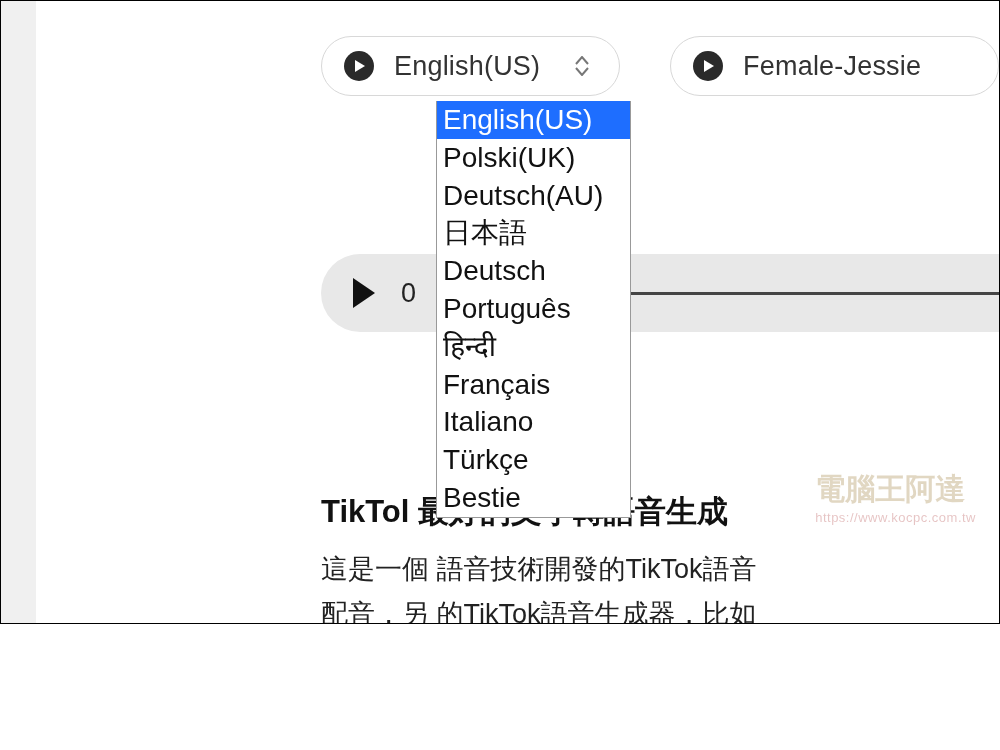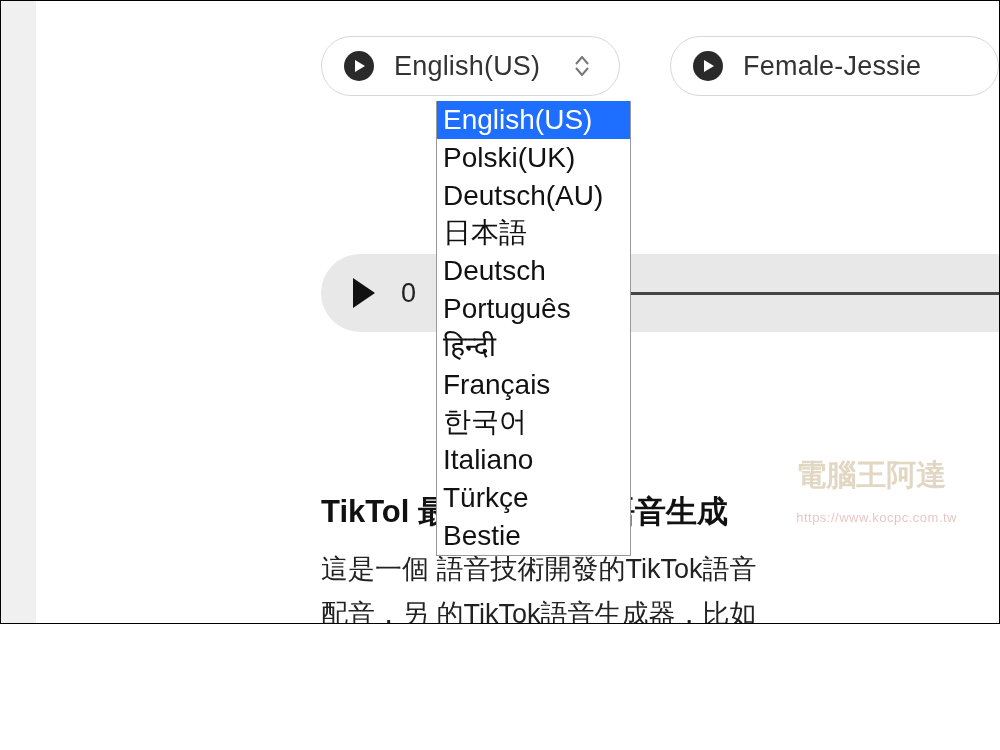--- a/index.html
+++ b/index.html
@@ -156,37 +156,36 @@
   .article p {
     font-size: 27px;
     line-height: 1.65;
     color: #222;
     white-space: nowrap;
   }
 
   
   .watermark {
     position: absolute;
-    right: 42px;
+    right: 23px;
     bottom: 98px;
     opacity: 0.3;
     font-size: 30px;
     color: #9e7c3a;
     font-weight: 700;
     text-shadow: 1px 1px 0 #fff;
     z-index: 60;
     pointer-events: none;
   }
   .watermark .sub {
     display: block;
     font-size: 13px;
     font-weight: 400;
     color: #b04040;
     letter-spacing: 0.5px;
-    margin-top: 14px;
   }
 </style>
 </head>
 <body>
 
 <div class="outer">
   <div class="left-gutter"></div>
 
   <div class="content">
 
@@ -220,21 +219,20 @@
 
     <div class="dropdown" id="lang-dropdown">
         <div class="opt selected">English(US)</div>
         <div class="opt">Polski(UK)</div>
         <div class="opt">Deutsch(AU)</div>
         <div class="opt">日本語</div>
         <div class="opt">Deutsch</div>
         <div class="opt">Português</div>
         <div class="opt">हिन्दी</div>
         <div class="opt">Français</div>
-        <div class="opt">한국어</div>
         <div class="opt">Italiano</div>
         <div class="opt">Türkçe</div>
         <div class="opt">Bestie</div>
       </div>
 
     <div class="audio-bar">
       <div class="tri"></div>
       <div class="time">0</div>
       <div class="track"></div>
     </div>

